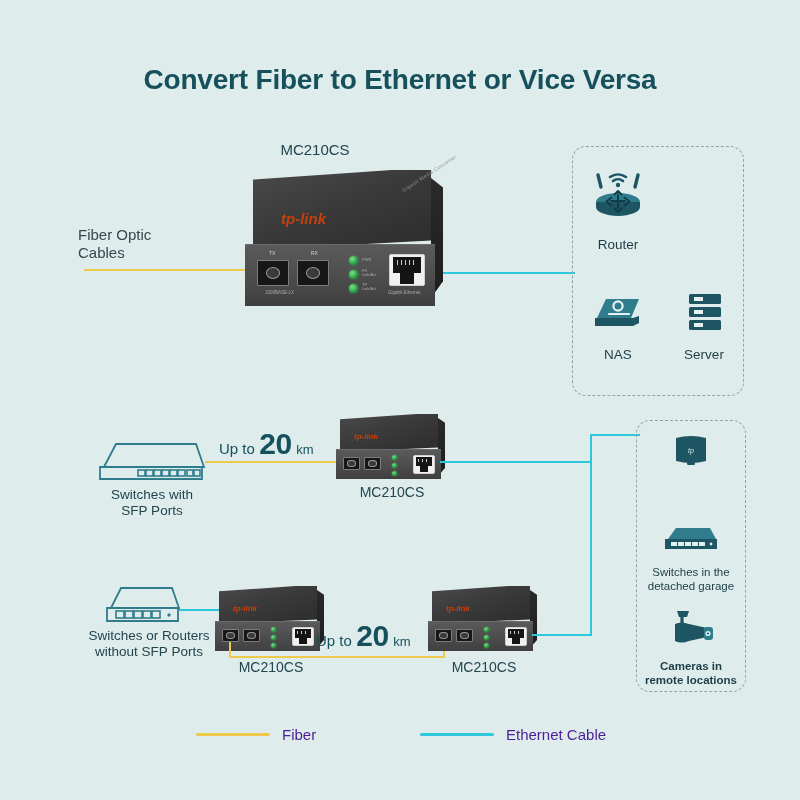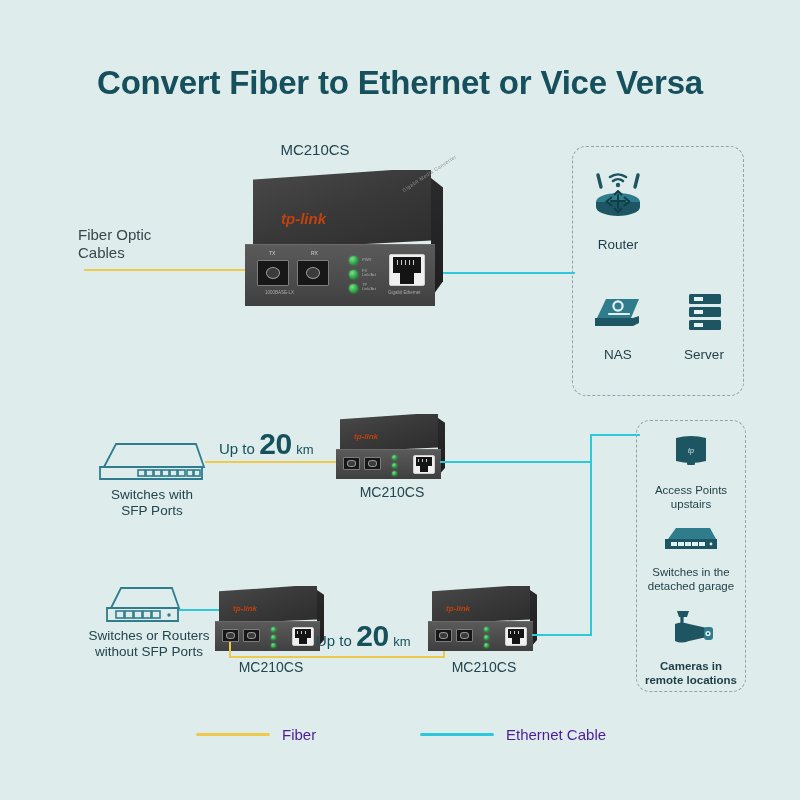--- a/index.html
+++ b/index.html
@@ -12,21 +12,21 @@
     position: relative;
   }
   #stage { position: relative; width: 800px; height: 800px; }
 
   .abs { position: absolute; }
 
   
   #title {
     left: 0; right: 0; top: 64px;
     text-align: center;
-    font-size: 33px;
+    font-size: 28px;
     font-weight: bold;
     color: #15505c;
     letter-spacing: -0.2px;
   }
 
   
   .lbl {
     font-size: 13.5px;
     color: #22454e;
     text-align: center;
@@ -360,22 +360,20 @@
   <div class="abs line-h" style="left:590px; top:434px; width:50px;"></div>
 
   <div class="dashbox" style="left:636px; top:420px; width:110px; height:272px;"></div>
 
   <div class="tile tile-sm" style="left:640px; top:432px; width:102px;">
     <svg width="46" height="40" viewBox="0 0 46 40">
       <path d="M8 6 q15 -4 30 0 v23 q-15 4 -30 0 z" fill="#1d5562"></path>
       <rect x="19" y="30" width="8" height="3" rx="1.2" fill="#1d5562"></rect>
       <text x="23" y="21" font-size="7" fill="#cfe6ea" text-anchor="middle" font-family="Liberation Sans, sans-serif" font-style="italic">tp</text>
     </svg>
-    <div class="cap">Access Points
-upstairs</div>
   </div>
 
   <div class="tile tile-sm" style="left:640px; top:524px; width:102px;">
     <svg width="62" height="30" viewBox="0 0 62 30">
       <path d="M8 15 L16 4 L50 4 L56 15 Z" fill="#2f7d8c"></path>
       <path d="M5 15 H57 V25 H5 Z" fill="#1d5562"></path>
       <g fill="#dff0f2">
         <rect x="11" y="18" width="6" height="4"></rect>
           <rect x="18" y="18" width="6" height="4"></rect>
         <rect x="25" y="18" width="6" height="4"></rect>

